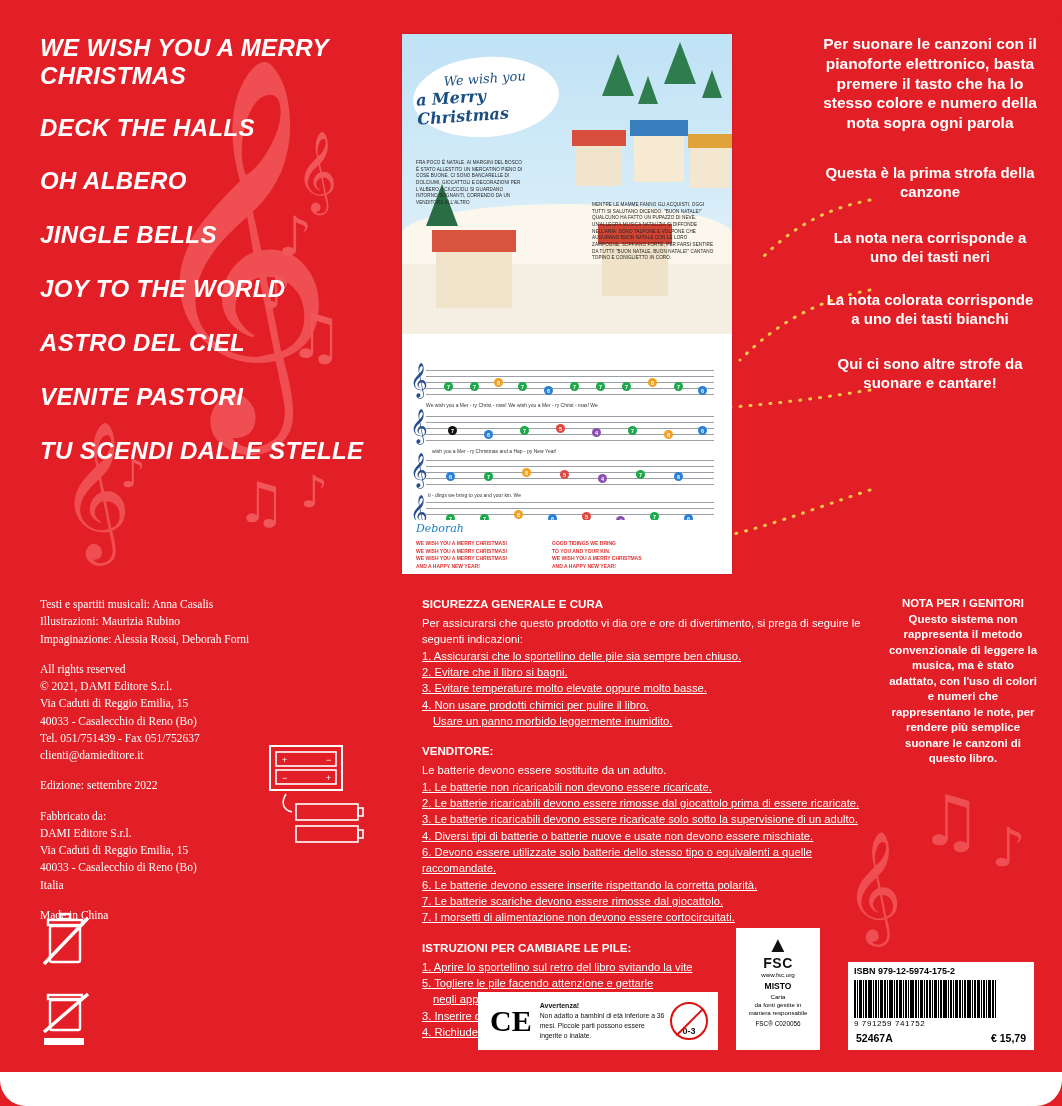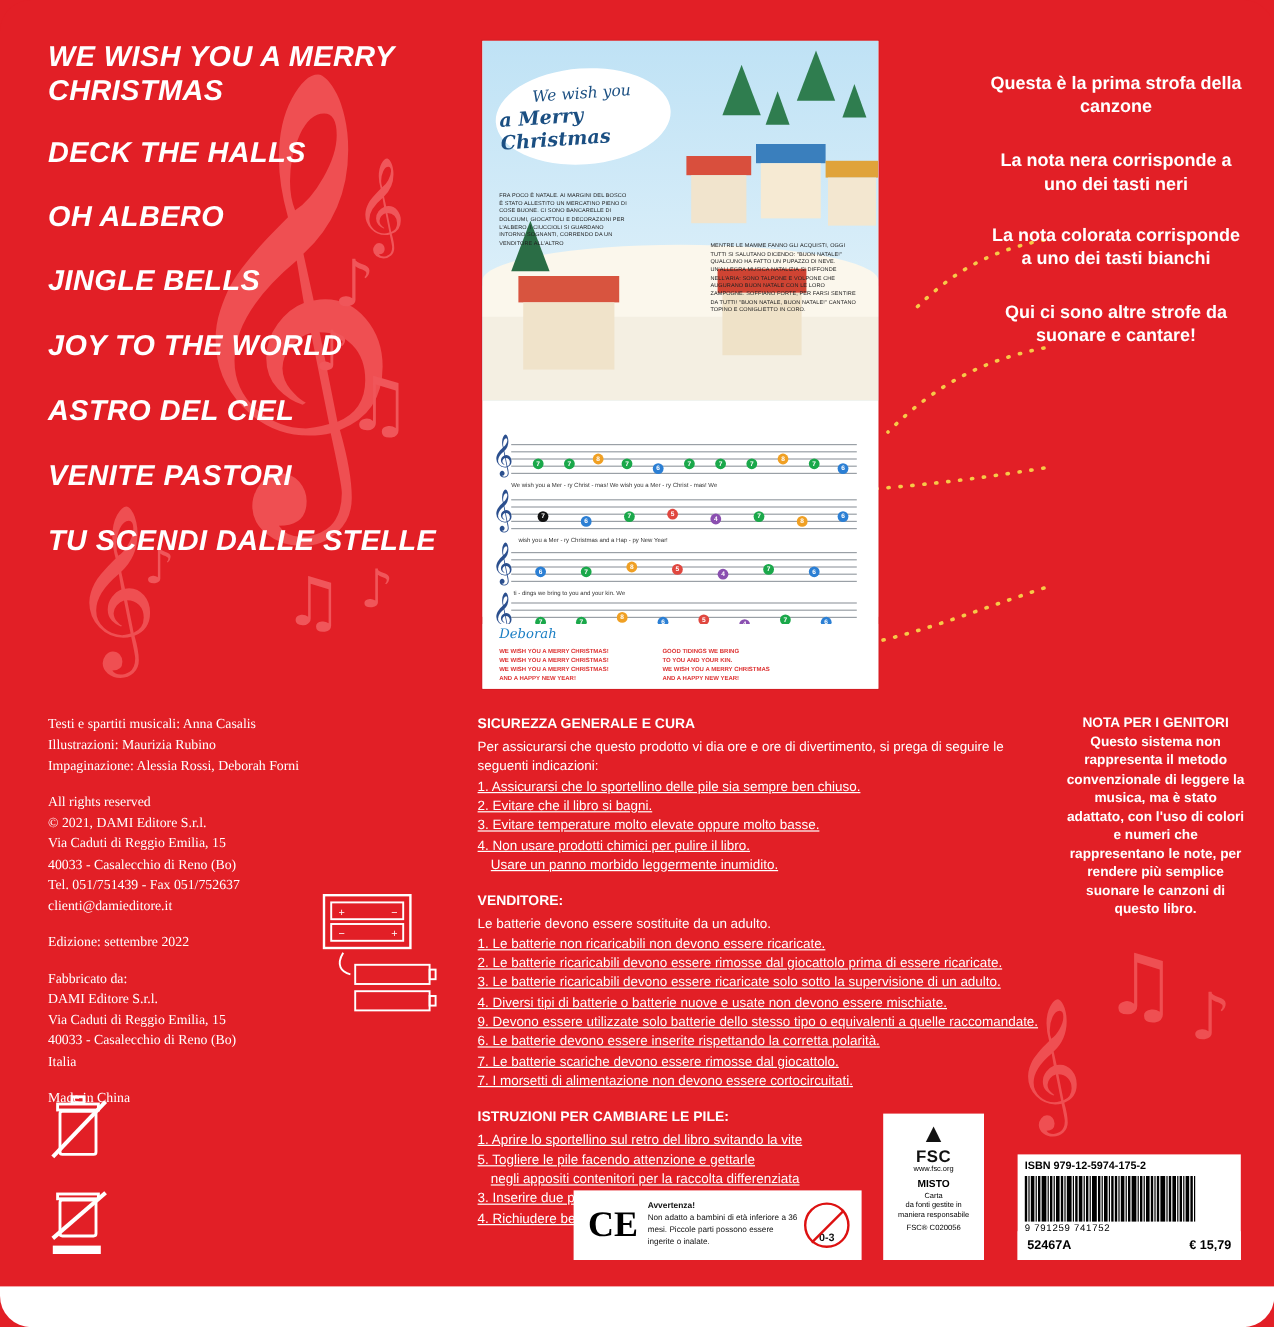--- a/index.html
+++ b/index.html
@@ -96,21 +96,21 @@
     position:absolute;left:40px;top:596px;width:330px;color:#ffffff;
     font-family:"Liberation Serif", serif;font-size:11.5px;line-height:1.5;z-index:5;
   }
   .colophon p{margin:0 0 13px 0;}
 
   .safety{
     position:absolute;left:398px;top:596px;width:470px;color:#ffffff;
     font-size:11.2px;line-height:1.46;z-index:5;
   }
   .safety h3{font-size:11.6px;margin:0 0 2px 0;font-weight:bold;}
-  .safety .blk{margin-bottom:14px;}
+  .safety .blk{margin-bottom:14px;margin-left:24px;}
   .safety ol{margin:0;padding:0;list-style:none;}
   .safety li{margin:0;text-decoration:underline;}
   .safety .ind{padding-left:11px;}
 
   .parents{
     position:absolute;right:24px;top:596px;width:150px;color:#ffffff;text-align:center;
     font-size:11.4px;line-height:1.36;font-weight:bold;z-index:5;
   }
 
   
@@ -312,20 +312,21 @@
   </div>
 
   <svg class="dots" style="left:700px;top:60px;width:180px;height:520px;">
     <path d="M170,140 C120,150 90,170 60,200" stroke="#f7c948" stroke-width="3" fill="none" stroke-dasharray="1 9" stroke-linecap="round"></path>
     <path d="M170,230 C120,240 80,260 40,300" stroke="#f7c948" stroke-width="3" fill="none" stroke-dasharray="1 9" stroke-linecap="round"></path>
     <path d="M170,330 C110,340 60,345 20,348" stroke="#f7c948" stroke-width="3" fill="none" stroke-dasharray="1 9" stroke-linecap="round"></path>
     <path d="M170,430 C110,450 60,470 14,478" stroke="#f7c948" stroke-width="3" fill="none" stroke-dasharray="1 9" stroke-linecap="round"></path>
   </svg>
 
   <div class="callouts">
+    <div class="callout c1">Per suonare le canzoni con il pianoforte elettronico, basta premere il tasto che ha lo stesso colore e numero della nota sopra ogni parola</div>
     <div class="callout" style="margin-top:26px;">Questa è la prima strofa della canzone</div>
     <div class="callout" style="margin-top:26px;">La nota nera corrisponde a uno dei tasti neri</div>
     <div class="callout" style="margin-top:24px;">La nota colorata corrisponde a uno dei tasti bianchi</div>
     <div class="callout" style="margin-top:26px;">Qui ci sono altre strofe da suonare e cantare!</div>
   </div>
 
   <div class="colophon">
     <p style="white-space:pre-line;">Testi e spartiti musicali: Anna Casalis
 Illustrazioni: Maurizia Rubino
 Impaginazione: Alessia Rossi, Deborah Forni</p>
@@ -357,21 +358,21 @@
       </ol>
     </div>
     <div class="blk">
       <h3>VENDITORE:</h3>
       <div>Le batterie devono essere sostituite da un adulto.</div>
       <ol>
         <li>1. Le batterie non ricaricabili non devono essere ricaricate.</li>
         <li>2. Le batterie ricaricabili devono essere rimosse dal giocattolo prima di essere ricaricate.</li>
         <li>3. Le batterie ricaricabili devono essere ricaricate solo sotto la supervisione di un adulto.</li>
         <li>4. Diversi tipi di batterie o batterie nuove e usate non devono essere mischiate.</li>
-        <li>9. Devono essere utilizzate solo batterie dello stesso tipo o equivalenti a quelle raccomandate.</li>
+        <li>6. Devono essere utilizzate solo batterie dello stesso tipo o equivalenti a quelle raccomandate.</li>
         <li>6. Le batterie devono essere inserite rispettando la corretta polarità.</li>
         <li>7. Le batterie scariche devono essere rimosse dal giocattolo.</li>
         <li>7. I morsetti di alimentazione non devono essere cortocircuitati.</li>
       </ol>
     </div>
     <div class="blk">
       <h3>ISTRUZIONI PER CAMBIARE LE PILE:</h3>
       <ol>
         <li>1. Aprire lo sportellino sul retro del libro svitando la vite</li>
         <li>5. Togliere le pile facendo attenzione e gettarle</li>

